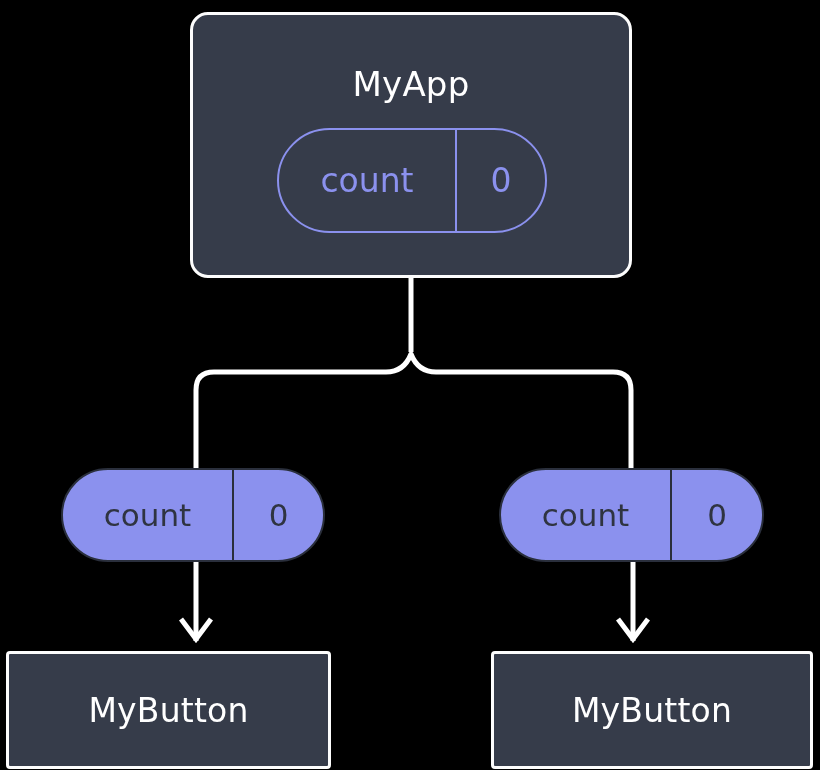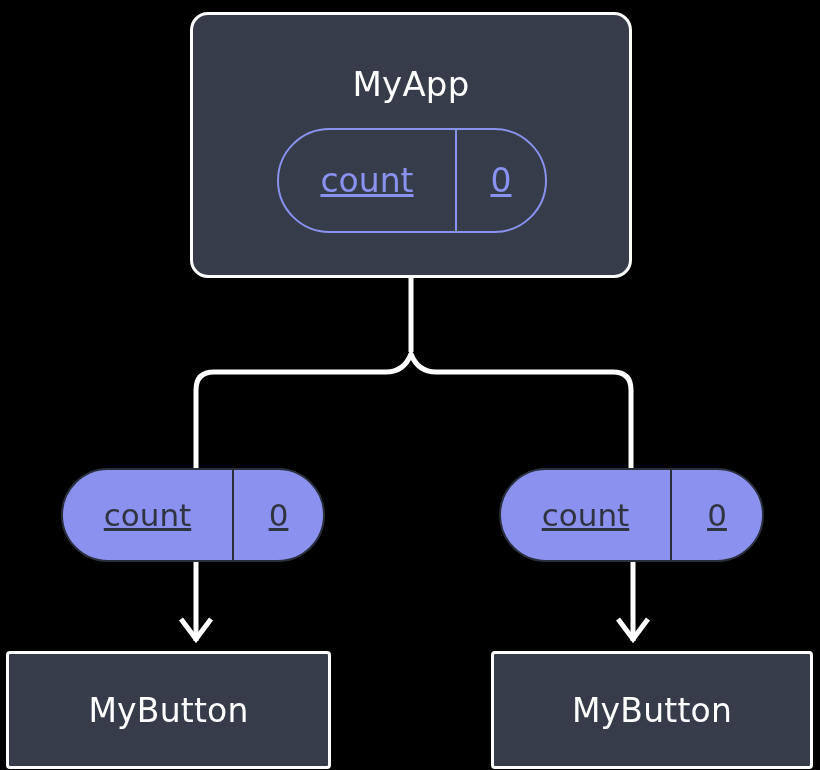--- a/index.html
+++ b/index.html
@@ -90,21 +90,20 @@
     border-radius: 999px;
     overflow: hidden;
   }
   .pill .pill-key,
   .pill .pill-val {
     display: flex;
     align-items: center;
     justify-content: center;
     line-height: 1;
     white-space: nowrap;
-    text-decoration: underline;
   }
 
   
   #app-state-pill {
     left: 277px;
     top: 128px;
     width: 270px;
     height: 105px;
     border: 2px solid #8b91ee;
     background: transparent;

